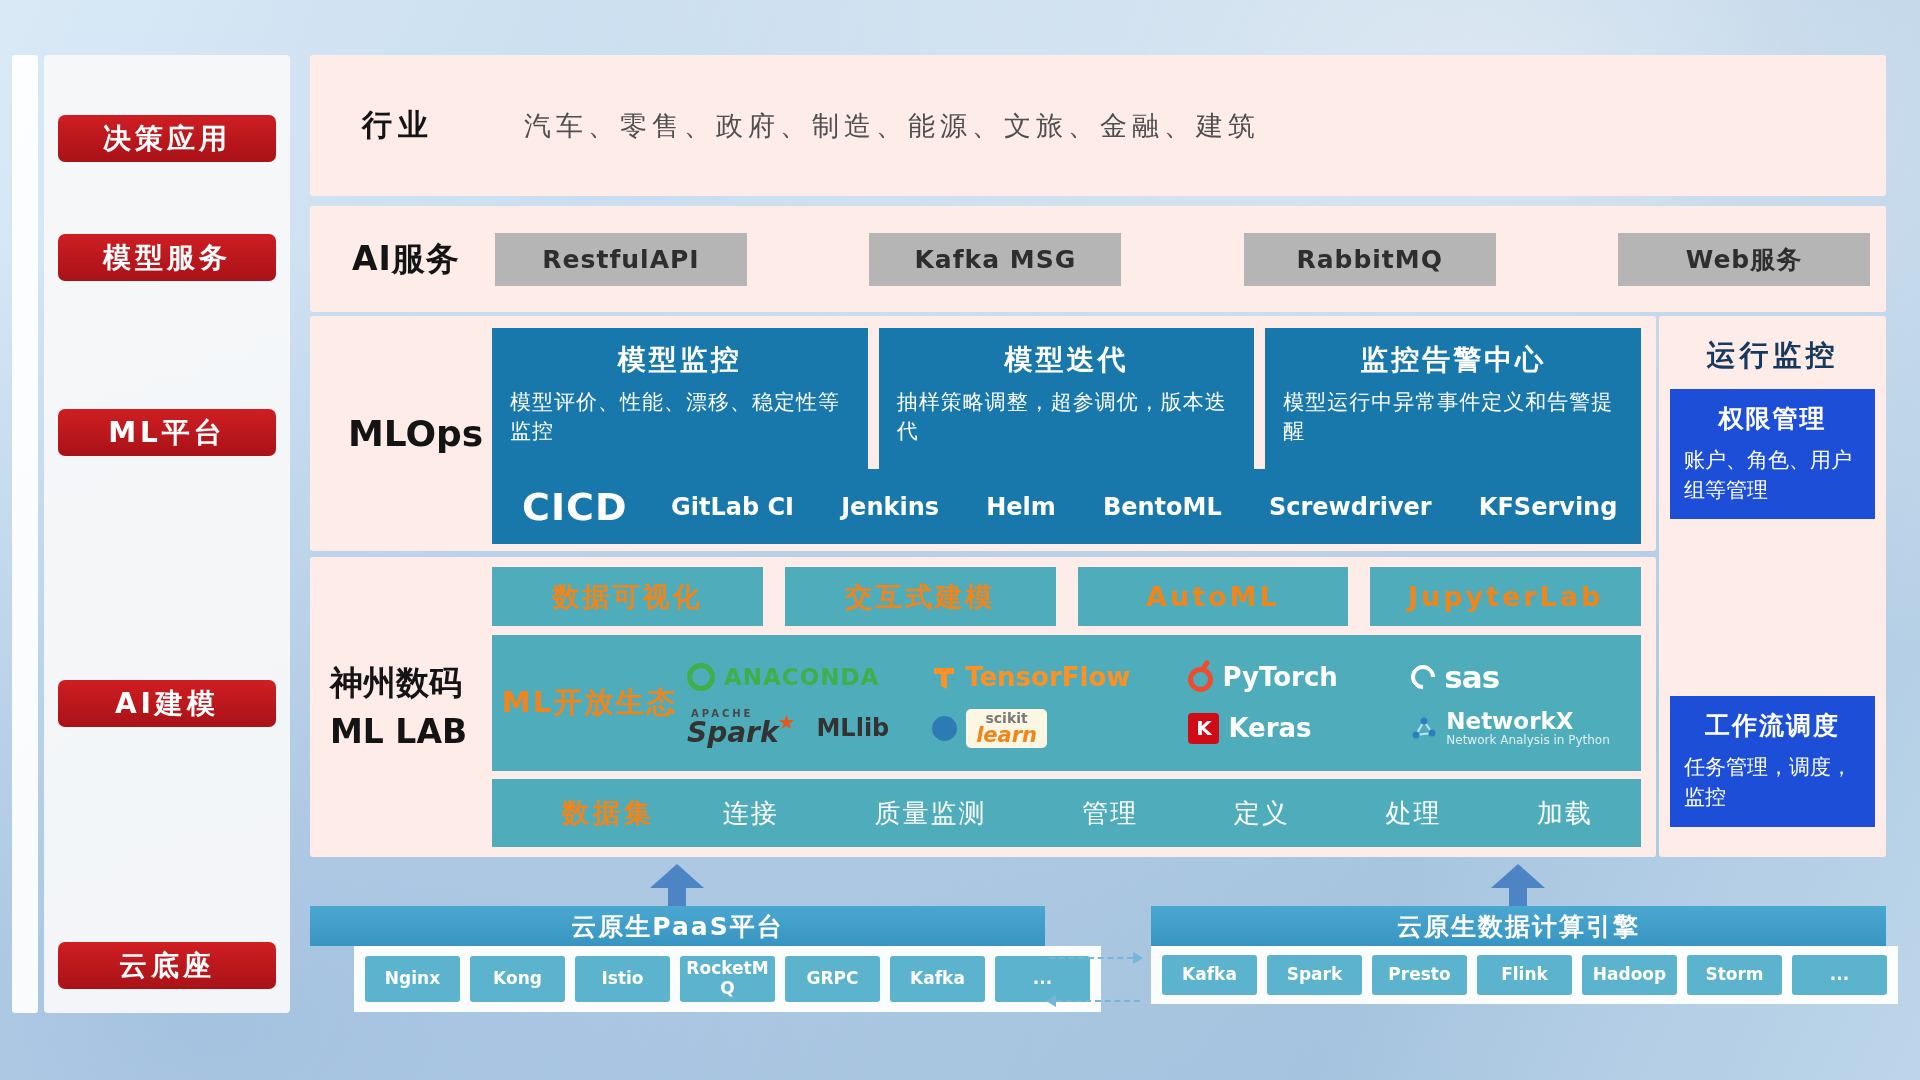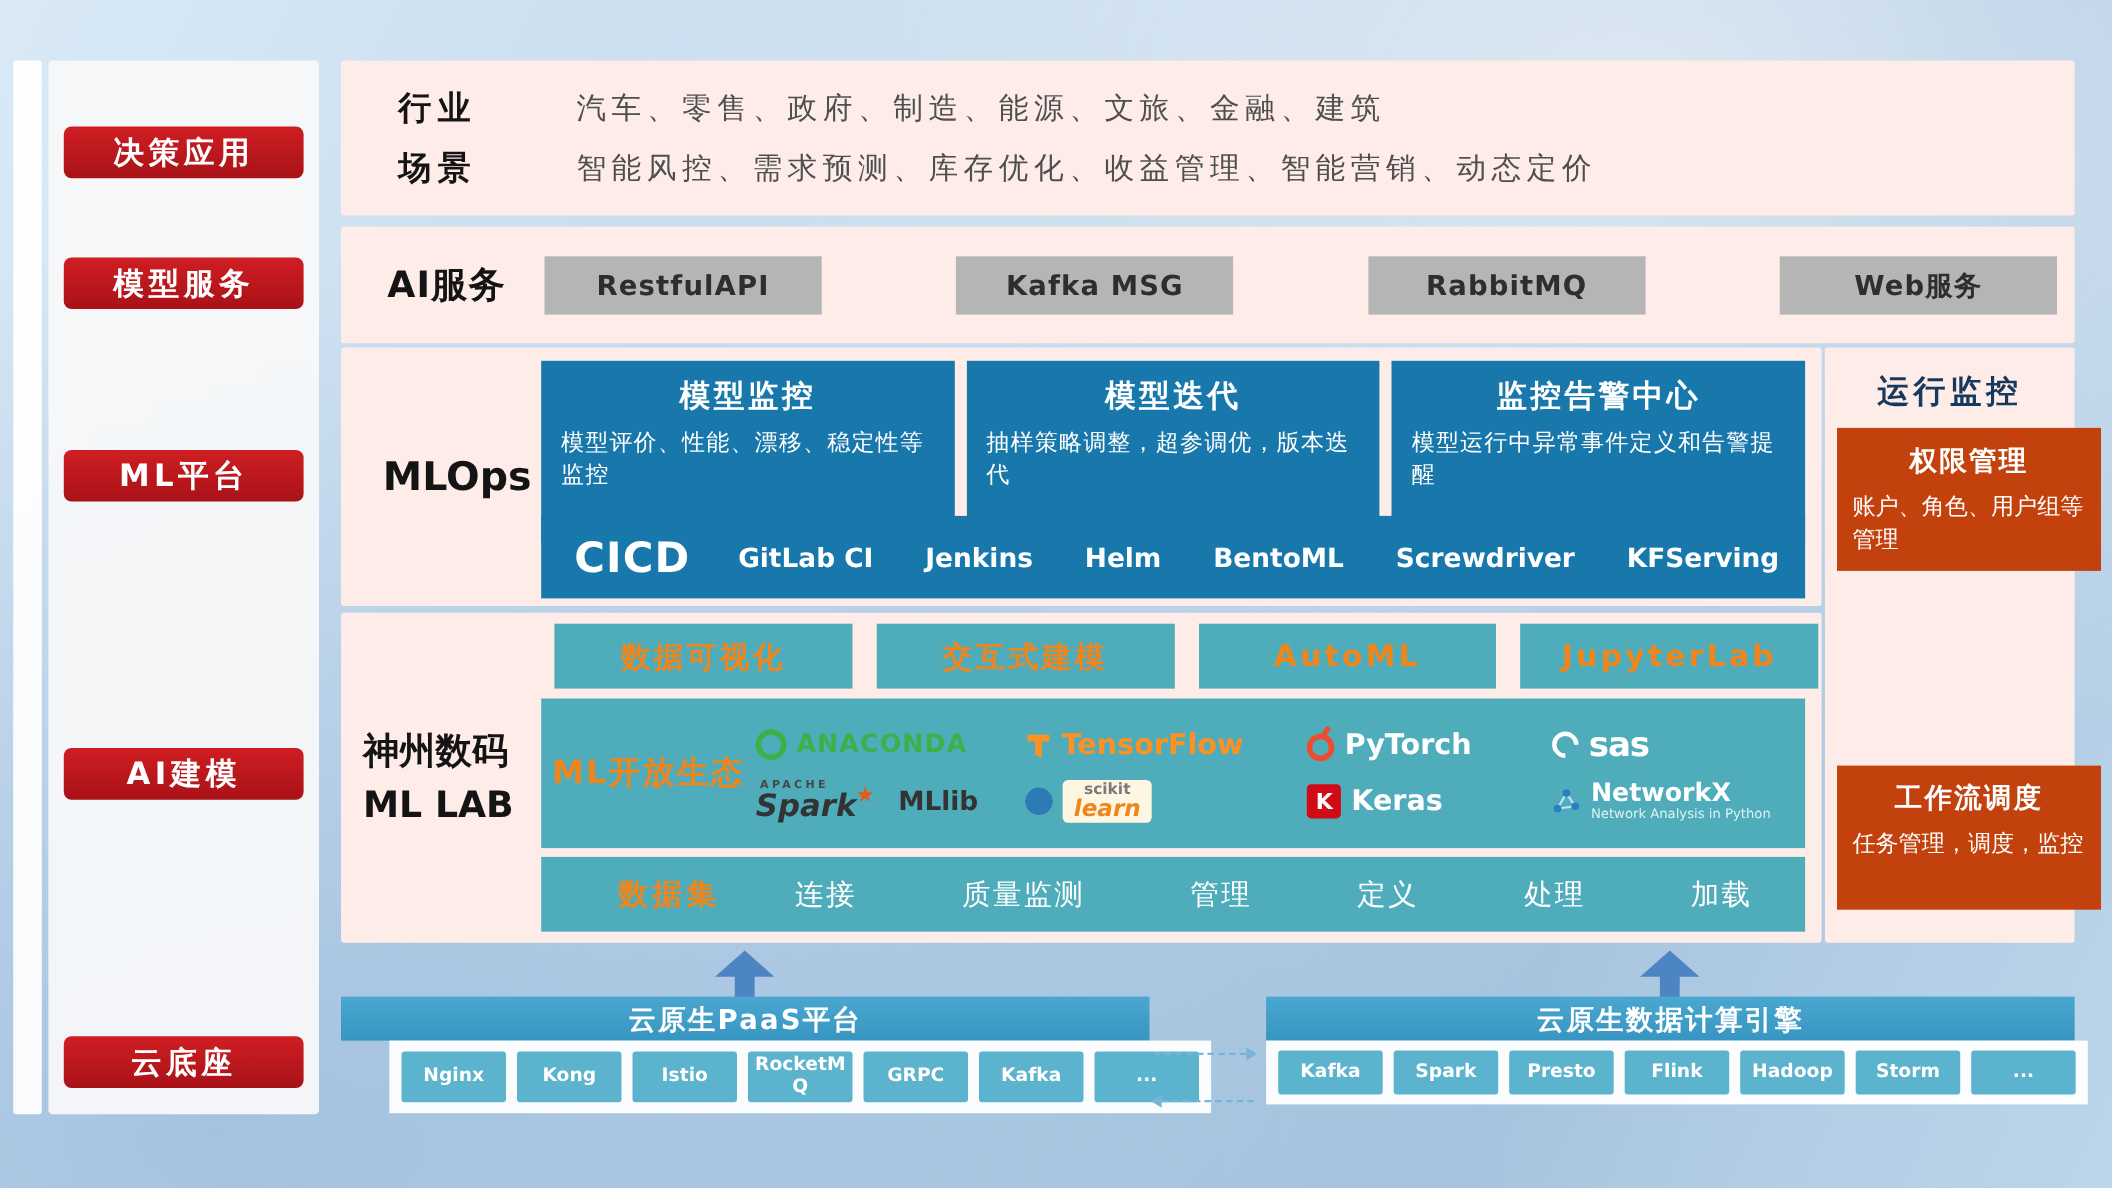--- a/index.html
+++ b/index.html
@@ -36,21 +36,21 @@
   .mlops-card .bt{text-align:center;font-size:28px;font-weight:bold;margin-top:13px;letter-spacing:3px;}
   .mlops-card .bd{font-size:21px;margin:9px 18px 0;line-height:1.4;letter-spacing:1px;}
   .cicd-bar{position:absolute;left:182px;top:153px;width:1149px;height:75px;background:#1878ab;display:flex;align-items:center;color:#fff;}
   .cicd-title{font-size:38px;font-weight:bold;margin-left:30px;margin-right:20px;letter-spacing:1px;}
   .cicd-items{flex:1;display:flex;justify-content:space-around;align-items:center;font-size:24px;font-weight:bold;}
 
   
   #row-mllab{left:310px;top:557px;width:1346px;height:300px;}
   .mllab-label{position:absolute;left:20px;top:0;height:100%;width:158px;display:flex;flex-direction:column;justify-content:center;
     font-size:33px;font-weight:bold;color:#141414;line-height:1.5;}
-  .tools-row{position:absolute;left:194px;top:10px;width:1149px;height:59px;display:flex;gap:22px;}
+  .tools-row{position:absolute;left:182px;top:10px;width:1149px;height:59px;display:flex;gap:22px;}
   .tool-btn{flex:1;background:#4fadbb;color:#f0851c;font-size:27px;font-weight:bold;letter-spacing:3px;
     display:flex;align-items:center;justify-content:center;}
   .eco-box{position:absolute;left:182px;top:78px;width:1149px;height:136px;background:#4fadbb;display:flex;align-items:center;}
   .eco-title{width:195px;text-align:center;color:#f0851c;font-size:29px;font-weight:bold;letter-spacing:2px;}
   .eco-logos{flex:1;display:grid;grid-template-columns:1.1fr 1.15fr 1fr 0.95fr;row-gap:14px;align-content:center;
     justify-items:start;padding-right:18px;}
   .logo{display:flex;align-items:center;gap:9px;color:#fff;}
   .nm{font-size:26px;font-weight:bold;}
   .nm-sm{font-size:23px;}
   .nm-green{color:#3eb049;font-size:23px;letter-spacing:1px;}
@@ -73,21 +73,21 @@
     display:flex;align-items:center;justify-content:center;border-radius:4px;}
   .nx-block{display:flex;flex-direction:column;line-height:1.1;}
   .nx-cap{font-size:12px;color:rgba(255,255,255,0.82);}
   .dataset-row{position:absolute;left:182px;top:222px;width:1149px;height:68px;background:#4fadbb;display:flex;align-items:center;}
   .ds-title{margin-left:70px;color:#f0851c;font-size:27px;font-weight:bold;letter-spacing:4px;}
   .ds-items{flex:1;display:flex;justify-content:space-around;color:#fff;font-size:26px;letter-spacing:2px;margin-left:20px;}
 
   
   #col-monitor{left:1659px;top:316px;width:227px;height:541px;}
   .mon-title{text-align:center;margin-top:20px;font-size:29px;font-weight:bold;color:#16395d;letter-spacing:4px;}
-  .mon-card{position:absolute;left:11px;width:240px;background:#c2410c;color:#fff;}
+  .mon-card{position:absolute;left:11px;width:205px;background:#1d4ed8;color:#fff;}
   .mon-card .bt{text-align:center;font-size:25px;font-weight:bold;margin-top:13px;letter-spacing:2px;}
   .mon-card .bd{font-size:21px;margin:10px 14px 0;line-height:1.45;}
 
   
   .bar{position:absolute;height:40px;background:linear-gradient(#4aa7d0,#3795c1);color:#fff;font-size:25px;font-weight:bold;
     display:flex;align-items:center;justify-content:center;letter-spacing:2px;}
   #paas-bar{left:310px;top:906px;width:735px;}
   #engine-bar{left:1151px;top:906px;width:735px;}
   .strip{position:absolute;top:946px;background:rgba(255,255,255,0.95);display:flex;align-items:center;padding:0 6px;}
   #paas-strip{left:310px;width:735px;height:66px;margin-left:44px;}
@@ -114,24 +114,20 @@
     <div class="side-btn" style="top:354px">ML平台</div>
     <div class="side-btn" style="top:625px">AI建模</div>
     <div class="side-btn" style="top:887px">云底座</div>
   </div>
 
   <div class="panel" id="row-industry">
     <div class="ind-row">
       <span class="ind-label">行业</span>
       <span class="ind-text">汽车、零售、政府、制造、能源、文旅、金融、建筑</span>
     </div>
-    <div class="ind-row">
-      <span class="ind-label">场景</span>
-      <span class="ind-text">智能风控、需求预测、库存优化、收益管理、智能营销、动态定价</span>
-    </div>
   </div>
 
   <div class="panel" id="row-aiservice">
     <span class="svc-label">AI服务</span>
     <div class="svc-btns">
       <div class="gray-btn">RestfulAPI</div>
       <div class="gray-btn">Kafka MSG</div>
       <div class="gray-btn">RabbitMQ</div>
       <div class="gray-btn">Web服务</div>
     </div>

